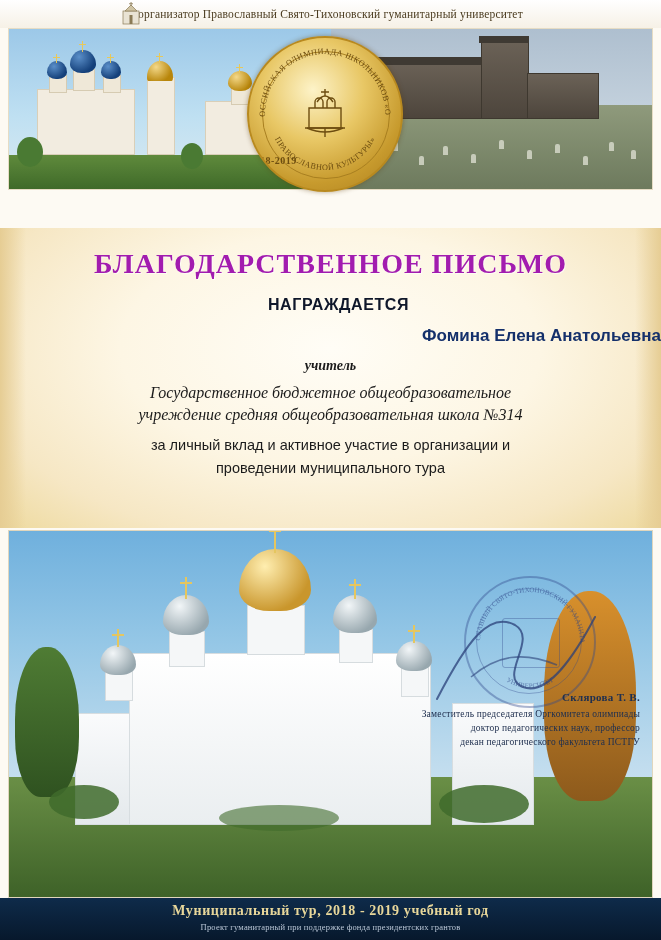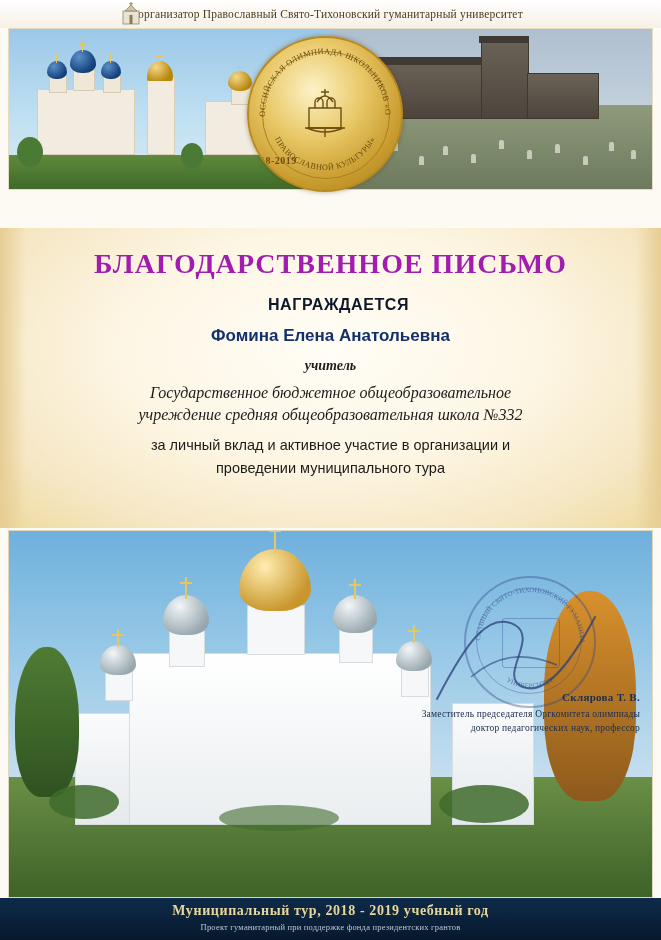--- a/index.html
+++ b/index.html
@@ -234,21 +234,21 @@
     text-align: center;
     font-family: "Liberation Sans", sans-serif;
     font-size: 16px;
     font-weight: bold;
     color: #0f172a;
     letter-spacing: .6px;
   }
   .recipient {
     position: absolute;
     top: 326px; left: 0; width: 661px;
-    text-align: center;
+    text-align: right;
     font-family: "Liberation Sans", sans-serif;
     font-size: 17px;
     font-weight: bold;
     color: #14306b;
   }
   .role {
     position: absolute;
     top: 358px; left: 0; width: 661px;
     text-align: center;
     font-family: "Liberation Serif", serif;
@@ -534,21 +534,21 @@
   <div class="parchment"></div>
   <div class="parch-edge-l"></div>
   <div class="parch-edge-r"></div>
 
   <div class="title">БЛАГОДАРСТВЕННОЕ ПИСЬМО</div>
   <div class="award-word">НАГРАЖДАЕТСЯ</div>
   <div class="recipient">Фомина Елена Анатольевна</div>
   <div class="role">учитель</div>
   <div class="org">
     <div>Государственное бюджетное общеобразовательное</div>
-    <div>учреждение средняя общеобразовательная школа №332</div>
+    <div>учреждение средняя общеобразовательная школа №314</div>
   </div>
   <div class="reason">
     <div>за личный вклад и активное участие в организации и</div>
     <div>проведении муниципального тура</div>
   </div>
 
   <div class="bottom-photo">
     <div class="bp-sky"></div>
     <div class="bp-ground"></div>
 
@@ -601,20 +601,21 @@
 
     <svg class="sig-scribble" viewBox="0 0 180 140">
       <path d="M10 118 C 40 60, 62 30, 88 44 C 112 58, 70 96, 96 106 C 122 116, 150 70, 168 36" fill="none" stroke="#2a3f78" stroke-width="2" opacity=".75" stroke-linecap="round"></path>
       <path d="M44 96 C 70 74, 96 70, 130 84" fill="none" stroke="#2a3f78" stroke-width="1.6" opacity=".6"></path>
     </svg>
 
     <div class="sig-block">
       <div class="sig-name">Склярова Т. В.</div>
       <div class="sig-line">Заместитель председателя Оргкомитета олимпиады</div>
       <div class="sig-line">доктор педагогических наук, профессор</div>
+      <div class="sig-line">декан педагогического факультета ПСТГУ</div>
     </div>
   </div>
 
   <div class="footer">
     <div class="f-main">Муниципальный тур, 2018 - 2019 учебный год</div>
     <div class="f-sub">Проект гуманитарный при поддержке фонда президентских грантов</div>
   </div>
 
 </div>
 

